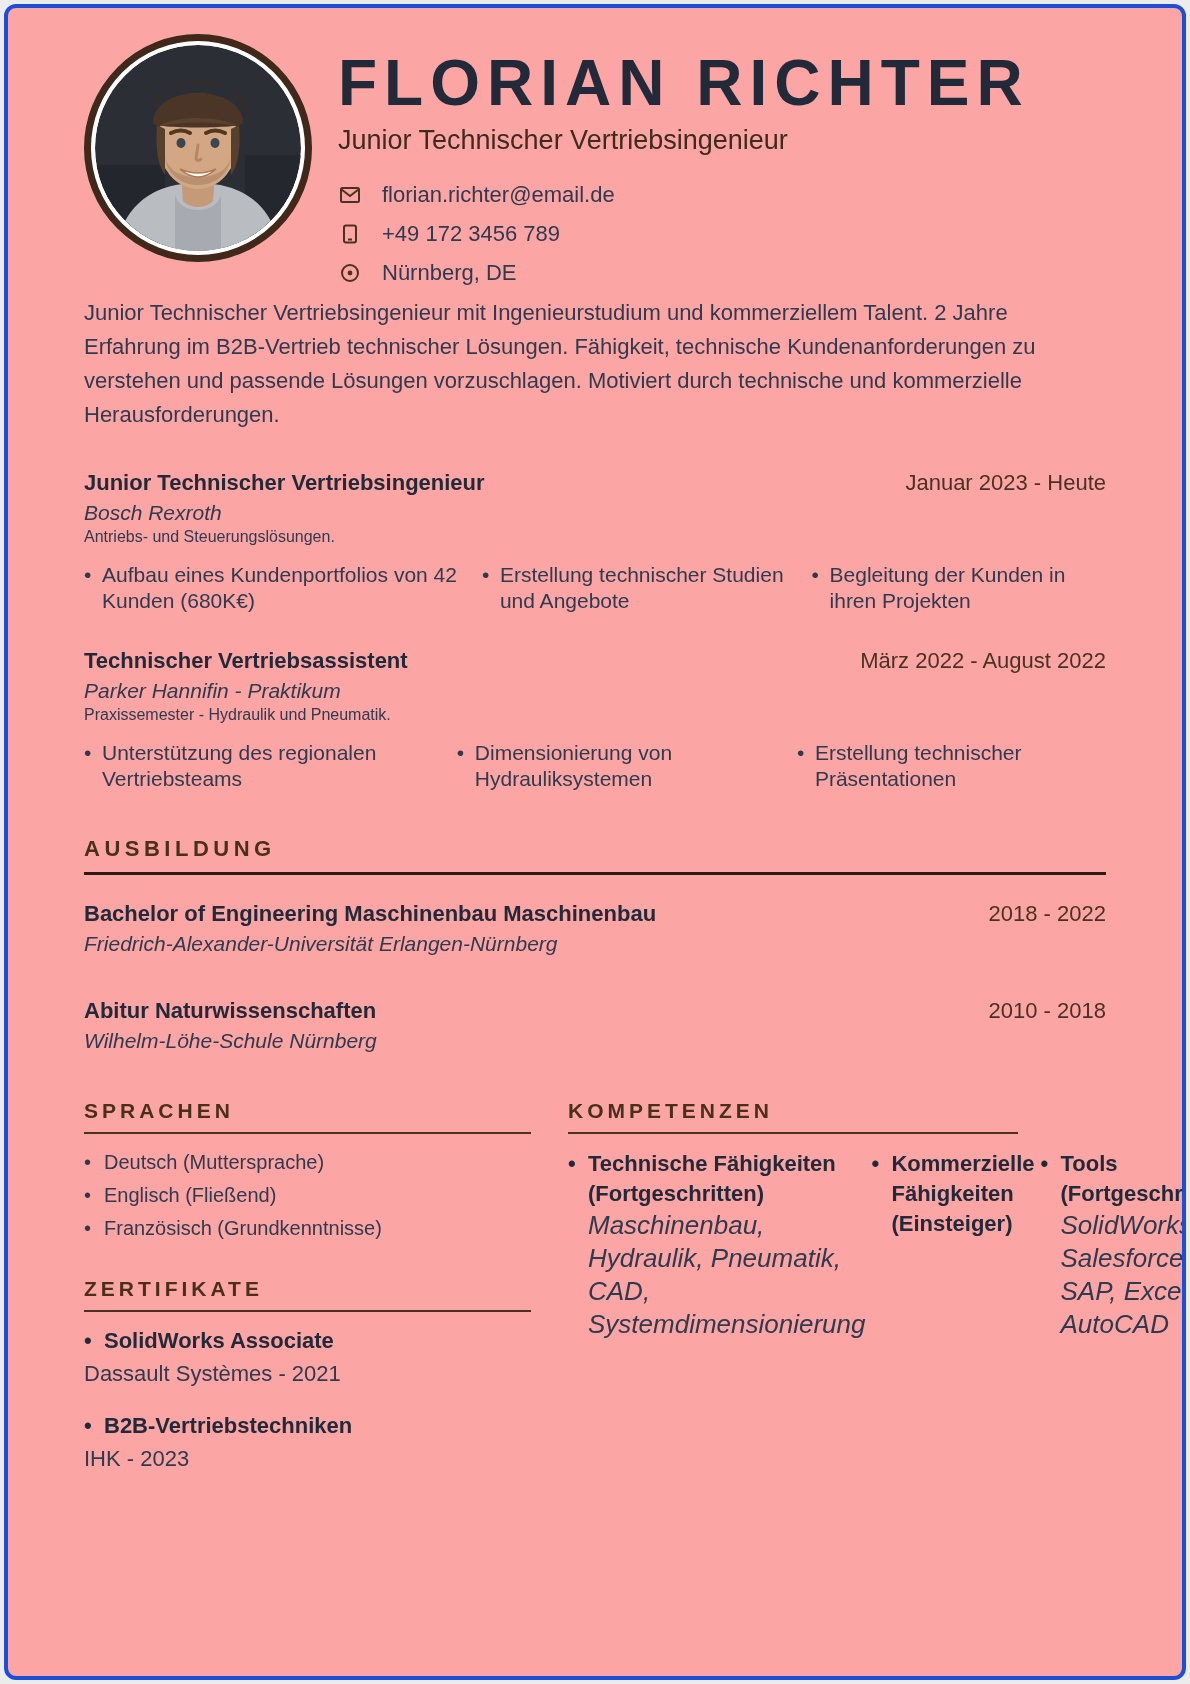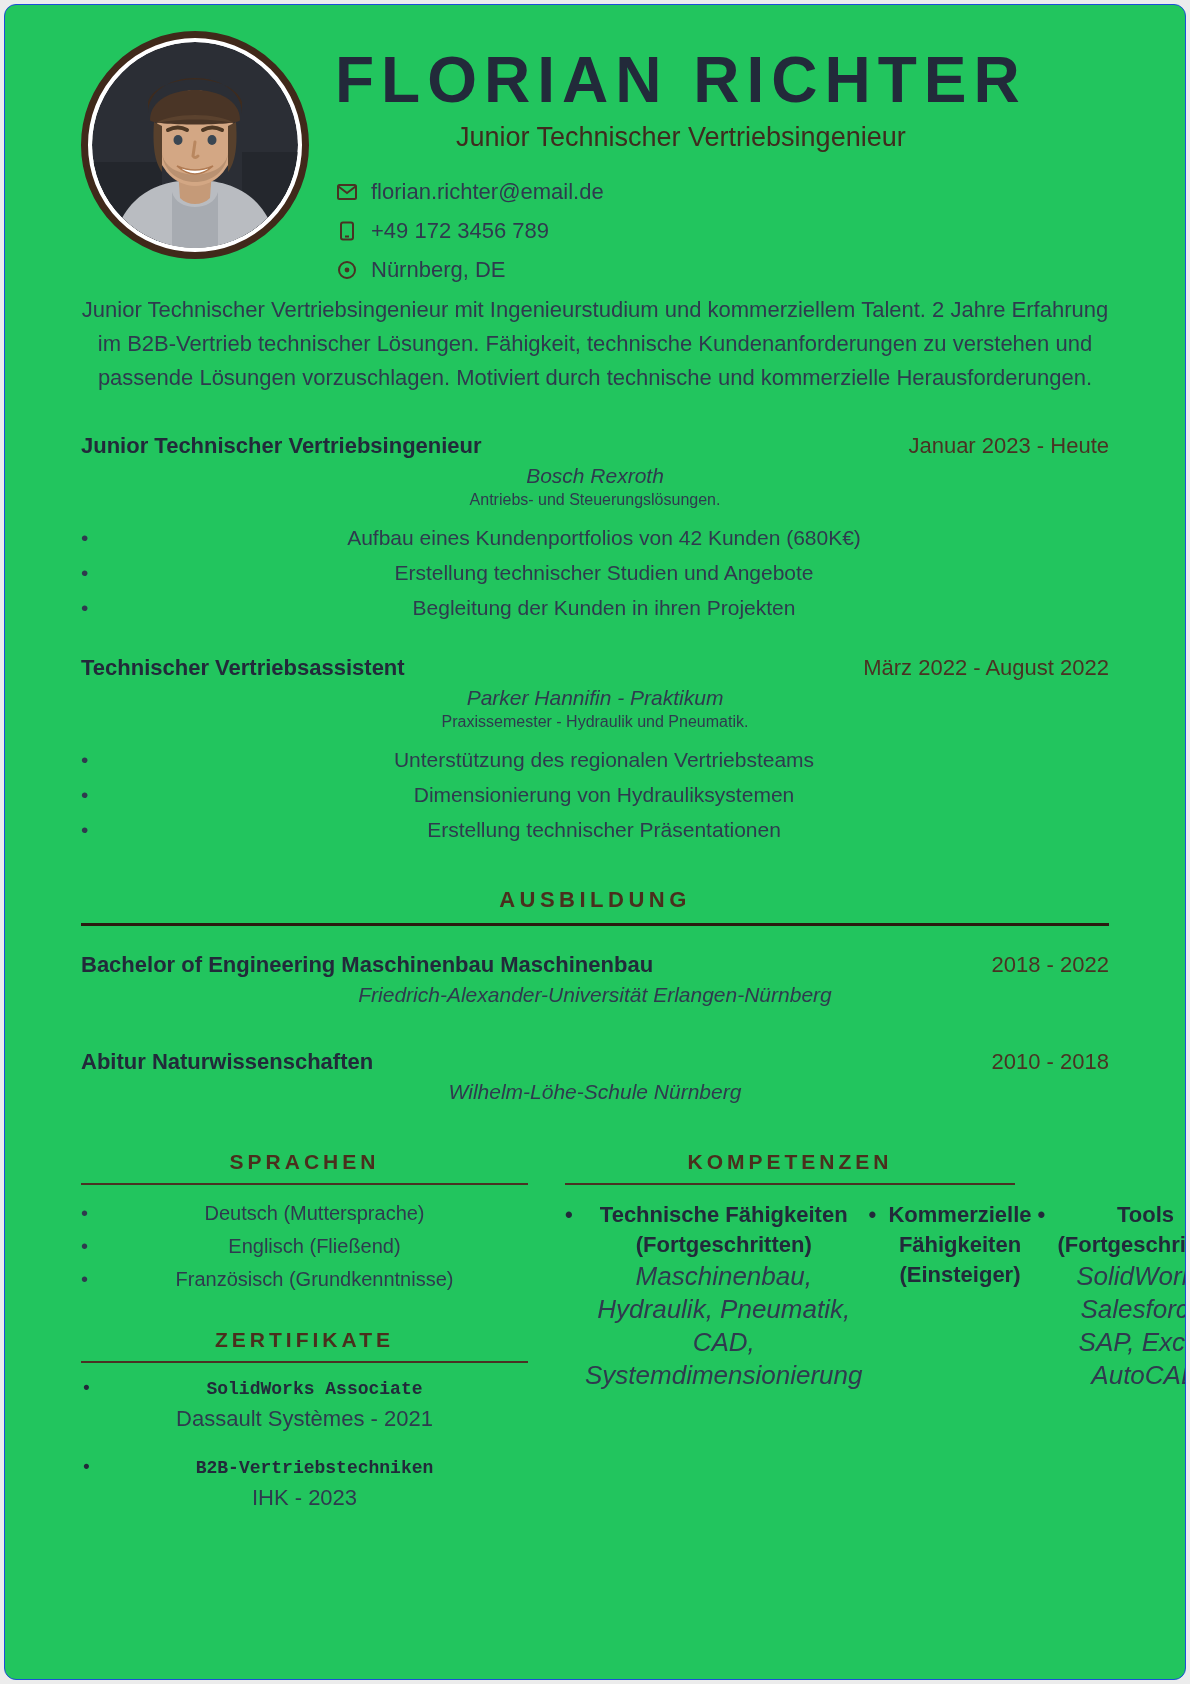--- a/index.html
+++ b/index.html
@@ -1,78 +1,78 @@
 <!DOCTYPE html>
 <html><head>
 <meta charset="utf-8">
 <style>
   * { margin: 0; padding: 0; box-sizing: border-box; }
   html, body { background: #ececec; }
   body { font-family: "Liberation Sans", "DejaVu Sans", sans-serif; width: 1190px; }
 
   .page {
     width: 1182px; height: 1676px; margin: 4px;
-    background: #22c55e; border: 1px solid #1d4ed8; border-radius: 12px;
-    padding: 26px 76px 0 76px; overflow: hidden; text-align: center;
+    background: #fca5a5; border: 4px solid #1d4ed8; border-radius: 12px;
+    padding: 26px 76px 0 76px; overflow: hidden;
   }
 
   
   .header { display: flex; gap: 26px; }
   .avatar-wrap {
     flex: 0 0 auto; width: 228px; height: 228px; border-radius: 50%;
     border: 7px solid #40291a; padding: 4px; background: #ffffff;
   }
   .avatar-wrap svg { width: 206px; height: 206px; border-radius: 50%; display: block; }
   .header-text { padding-top: 16px; }
   .name {
     font-size: 64px; font-weight: 800; letter-spacing: 7px;
     color: #222a3a; line-height: 1.05; white-space: nowrap;
   }
   .job-title { font-size: 27px; color: #3f2b1e; margin-top: 8px; }
   .contacts { margin-top: 26px; display: flex; flex-direction: column; gap: 13px; }
-  .contact-row { display: flex; align-items: center; gap: 12px; font-size: 22px; color: #2f3a4e; }
+  .contact-row { display: flex; align-items: center; gap: 20px; font-size: 22px; color: #2f3a4e; }
   .contact-row svg { display: block; }
 
   
   .summary { margin-top: 10px; font-size: 22px; line-height: 34px; color: #2f3a4e; }
 
   
   .section { margin-top: 38px; }
   .section-title {
     font-size: 22px; font-weight: 700; letter-spacing: 4.5px; color: #4a2f1d;
     padding-bottom: 10px; border-bottom: 3px solid #2b1b10;
   }
 
   .entry { margin-top: 26px; }
   .entry-head { display: flex; justify-content: space-between; align-items: baseline; }
   .entry-title { font-size: 22px; font-weight: 700; color: #222a3a; }
   .entry-date { font-size: 22px; color: #4a3223; white-space: nowrap; }
   .entry-company { font-size: 21px; font-style: italic; color: #2f3a4e; margin-top: 5px; }
   .entry-desc { font-size: 16px; color: #2f3a4e; margin-top: 3px; }
 
-  .highlights { margin-top: 16px; display: flex; flex-direction: column; gap: 9px; }
+  .highlights { margin-top: 16px; display: flex; flex-direction: row; gap: 9px; }
   .bullet-line { font-size: 21px; color: #2f3a4e; line-height: 26px; padding-left: 18px; position: relative; }
   .bullet-line::before { content: "•"; position: absolute; left: 0; color: #2f3a4e; }
 
   
   .columns { margin-top: 46px; display: grid; grid-template-columns: 447px 450px; column-gap: 37px; }
   .col-section-title {
     font-size: 21px; font-weight: 700; letter-spacing: 4px; color: #4a2f1d;
     padding-bottom: 9px; border-bottom: 2px solid #4a3223;
   }
   .col-section { margin-top: 0; }
   .col-section + .col-section { margin-top: 36px; }
 
   .lang-list { margin-top: 15px; display: flex; flex-direction: column; gap: 7px; }
   .lang-item { font-size: 20px; color: #2f3a4e; line-height: 26px; padding-left: 20px; position: relative; }
   .lang-item::before { content: "•"; position: absolute; left: 0; }
 
   .cert-entry { margin-top: 16px; }
   .cert-entry + .cert-entry { margin-top: 26px; }
-  .cert-name { font-size: 18px; font-weight: 700; color: #222a3a; padding-left: 20px; position: relative; font-family: Liberation Mono, monospace; }
+  .cert-name { font-size: 22px; font-weight: 700; color: #222a3a; padding-left: 20px; position: relative; }
   .cert-name::before { content: "•"; position: absolute; left: 0; font-weight: 700; }
   .cert-issuer { font-size: 22px; color: #2f3a4e; margin-top: 7px; }
 
   .skill-list { margin-top: 15px; display: flex; flex-direction: row; gap: 6px; }
   .skill-name { font-size: 22px; font-weight: 700; color: #222a3a; padding-left: 20px; position: relative; line-height: 30px; }
   .skill-name::before { content: "•"; position: absolute; left: 0; }
   .skill-details { font-size: 26px; font-style: italic; color: #2f3a4e; padding-left: 20px; line-height: 33px; }
 </style>
 </head>
 <body>

